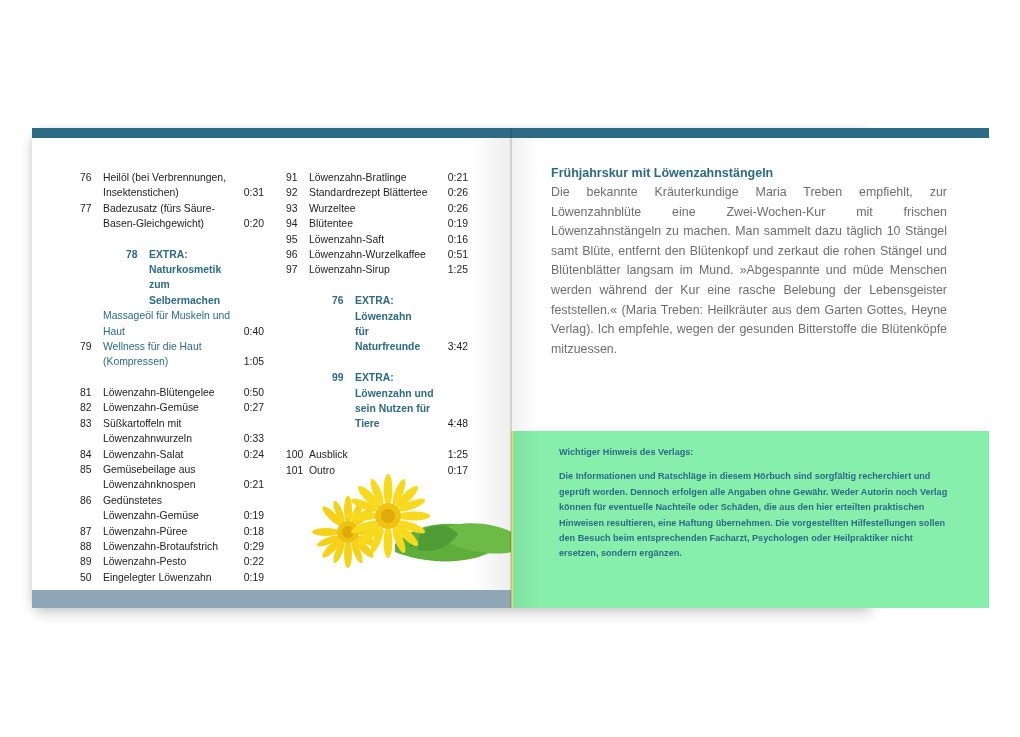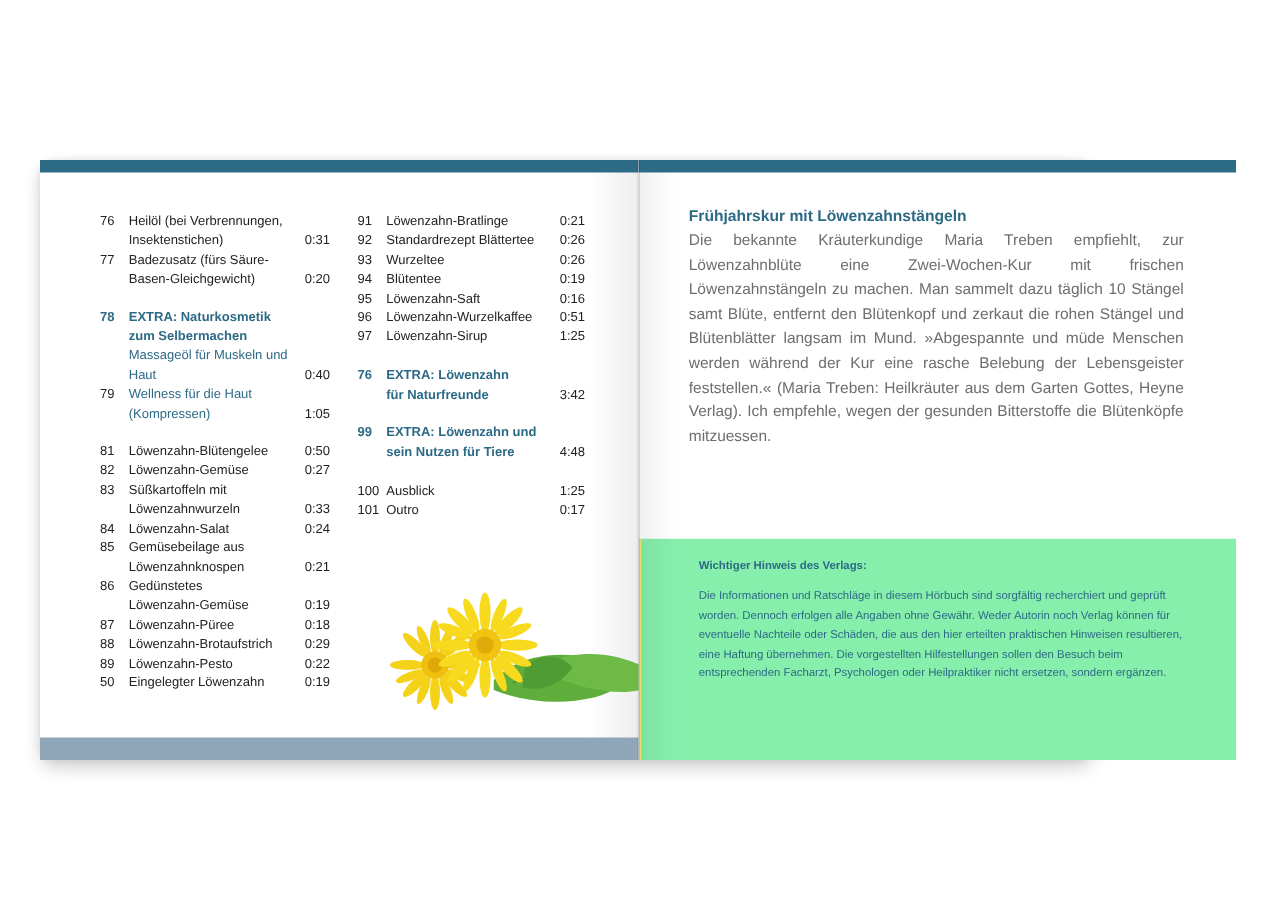--- a/index.html
+++ b/index.html
@@ -29,41 +29,41 @@
     }
     .gutter-line { position: absolute; left: 478px; top: 0; width: 2px; height: 480px; background: rgba(0,0,0,0.12); z-index: 5; }
 
     .toc-col { position: absolute; top: 42px; font-size: 10.4px; line-height: 15.4px; color: #222; }
     .toc-col.c1 { left: 48px; width: 184px; }
     .toc-col.c2 { left: 254px; width: 182px; }
     .toc-entry { position: relative; }
     .toc-entry .num { position: absolute; left: 0; top: 0; width: 22px; }
     .toc-entry .title { display: block; padding-left: 23px; padding-right: 30px; }
     .toc-entry .time { position: absolute; right: 0; bottom: 0; }
-    .toc-entry.accent { color: #2d6a86; }
+    .toc-entry.accent { color: #2d6a86; margin-left: 46px; }
     .toc-entry.accent .num, .toc-entry.accent .head { font-weight: bold; }
     .toc-entry.bold .num, .toc-entry.bold .title { font-weight: bold; color: #111; }
     .toc-entry.sub .title { color: #2d6a86; }
     .gap { height: 15px; }
     .c2 .gap { height: 15.4px; }
 
     .flower { position: absolute; left: 268px; top: 346px; width: 212px; height: 98px; }
 
     .article { position: absolute; left: 40px; top: 36px; width: 396px; }
     .article h2 { margin: 0; font-size: 12.5px; line-height: 19px; font-weight: bold; color: #2d6a86; }
     .article p { margin: 0; font-size: 12.4px; line-height: 19.6px; color: #6e6e6e; text-align: justify; }
 
     .notice {
       position: absolute; left: 0; right: 0; top: 303px; bottom: 0;
       background: #86efac;
       padding: 14px 36px 0 48px; box-sizing: border-box;
       color: #2d6a86; font-size: 9.1px; line-height: 15.4px;
     }
     .notice .n-title { font-weight: bold; margin-bottom: 9px; }
-    .notice .n-body { font-weight: normal; }
+    .notice .n-body { font-weight: bold; }
     .notice-edge { position: absolute; left: 0; top: 303px; bottom: 0; width: 2px; background: #e8dc6c; z-index: 4; }
   </style>
 </head>
 <body>
 
 <div class="spread">
 
   <div class="page page-left">
     <div class="topbar"></div>
     <div class="gutter-shade-left"></div>

